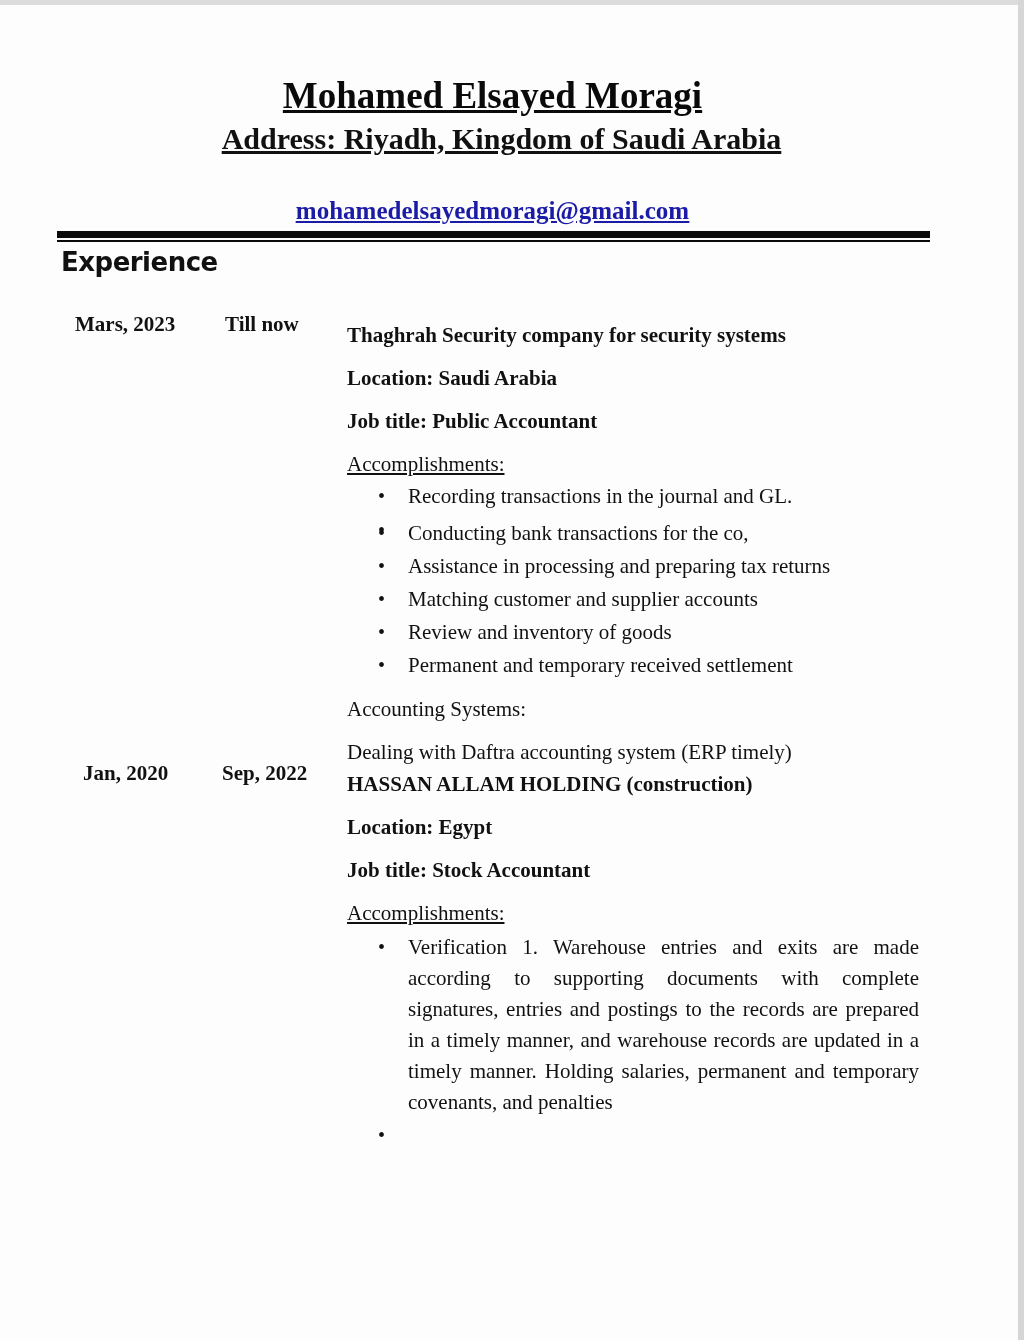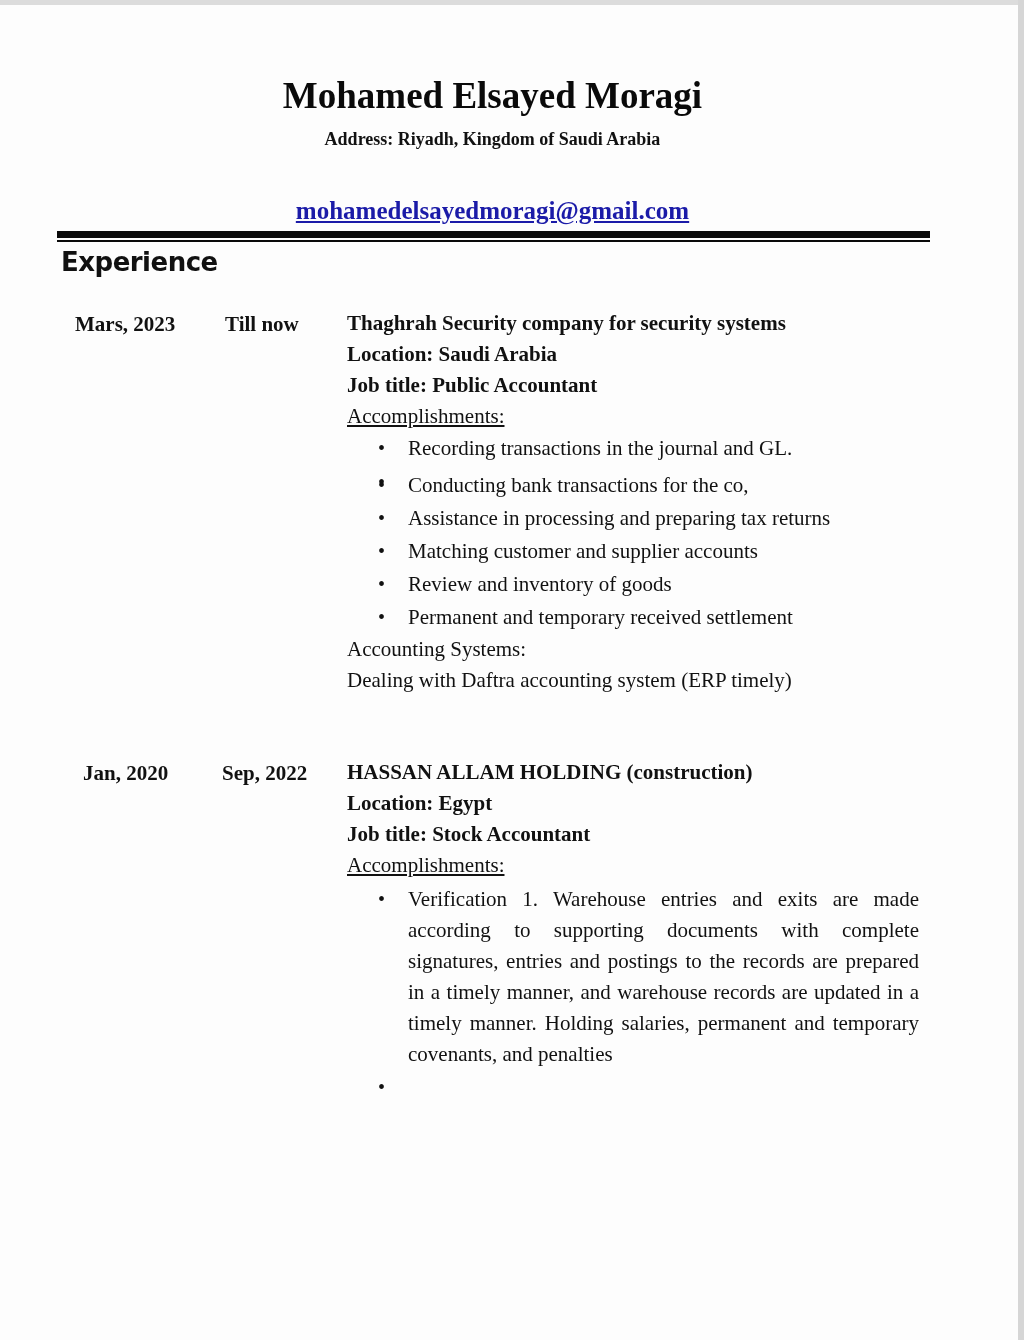--- a/index.html
+++ b/index.html
@@ -13,26 +13,26 @@
     .topbar {
       position: absolute; left: 0; top: 0; width: 1024px; height: 5px;
       background: #dcdcdc;
     }
     .rightbar {
       position: absolute; right: 0; top: 0; width: 6px; height: 1340px;
       background: #d6d6d6;
     }
     .page { position: absolute; left: 0; top: 0; width: 1018px; height: 1340px; }
 
-    .header { position: absolute; left: 0; width: 985px; text-align: center; }
+    .header { position: absolute; left: 0; width: 985px; text-align: center; text-decoration: underline; }
     .name {
       top: 73px; font-weight: bold; font-size: 37px; line-height: 46px;
       color: #0a0a0a;
     }
-    .addr { top: 122px; font-weight: bold; font-size: 18px; line-height: 34px; }
+    .addr { top: 122px; font-weight: bold; font-size: 30px; line-height: 34px; padding-left: 9px; }
     .contacts { top: 158px; font-weight: bold; font-size: 25px; line-height: 34px; }
     .email {
       top: 194px; font-weight: bold; font-size: 25px; line-height: 34px;
     }
     .email a { color: #1b1ba8; text-decoration: underline; }
 
     .rule-thick {
       position: absolute; left: 57px; width: 873px; top: 231px; height: 7px;
       background: #0a0a0a;
     }
@@ -44,21 +44,21 @@
     .section-title {
       position: absolute; left: 61px; top: 244px;
       font-family: "DejaVu Sans", "Liberation Sans", sans-serif;
       font-weight: bold; font-size: 26px; line-height: 36px;
       letter-spacing: -0.5px;
     }
 
     .date { position: absolute; font-weight: bold; font-size: 21px; line-height: 28px; }
 
     .job { position: absolute; left: 347px; width: 572px; font-size: 21px; }
-    .job .line { line-height: 31px; height: 31px; white-space: nowrap; }
+    .job .line { line-height: 31px; height: 31px; white-space: nowrap; margin-top: 12px; }
     .job .bold { font-weight: bold; }
     .job .ul { text-decoration: underline; }
     .job ul { margin: 0; padding: 0; list-style: none; }
     .job li { position: relative; padding-left: 61px; line-height: 31px; text-align: justify; }
     .job li .dot {
       position: absolute; left: 31px; top: 0; line-height: 31px; font-size: 20px;
     }
     .job li .txt { display: block; }
     .job1 li { line-height: 33px; }
     .job1 li .dot { line-height: 33px; }

